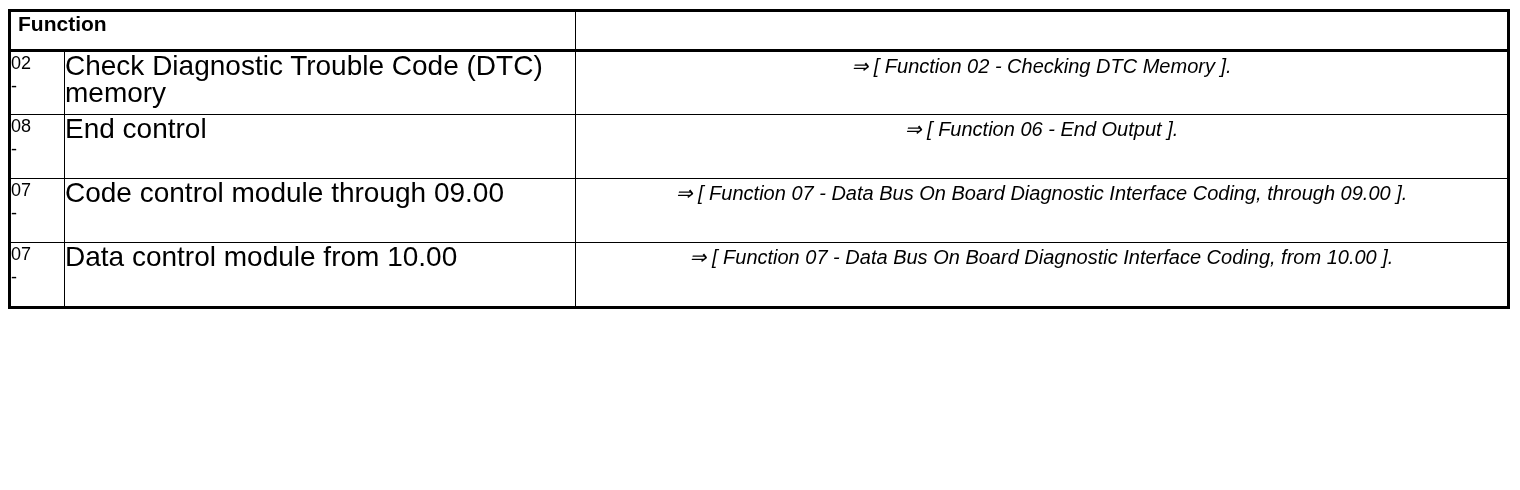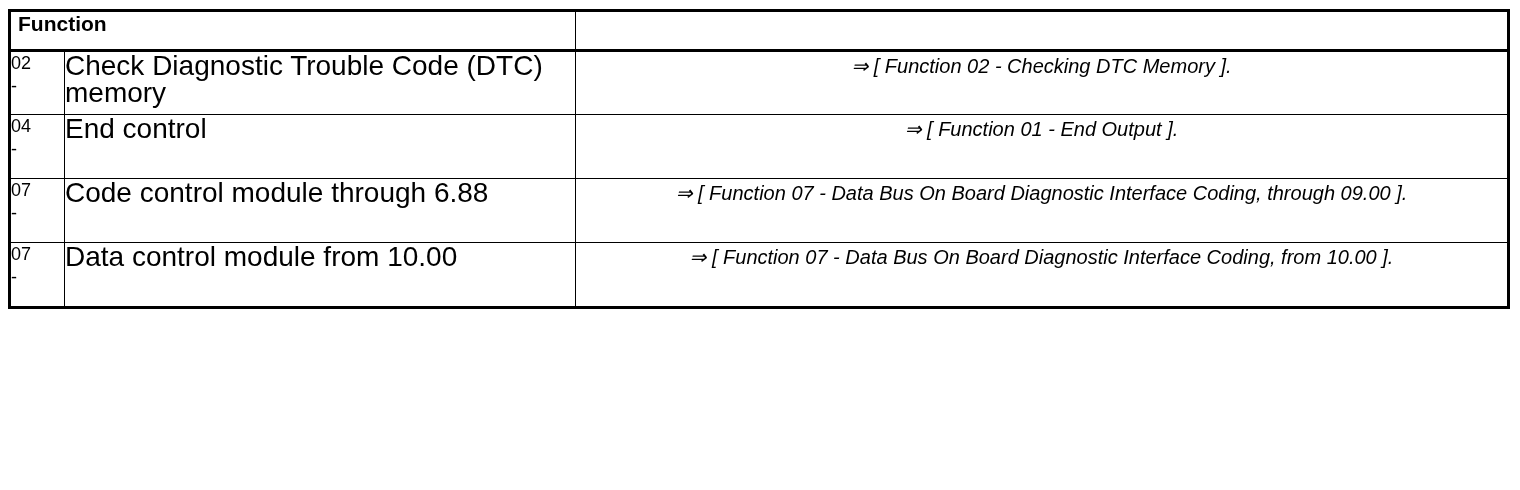--- a/index.html
+++ b/index.html
@@ -125,33 +125,33 @@
           <span class="num">02</span>
           <span class="dash">-</span>
         </td>
         <td class="cell-desc">Check Diagnostic Trouble Code (DTC) memory</td>
         <td class="cell-ref">⇒ [ Function 02 - Checking DTC Memory ].</td>
       </tr>
 
 
       <tr class="r3">
         <td class="cell-code">
-          <span class="num">04</span>
+          <span class="num">08</span>
           <span class="dash">-</span>
         </td>
         <td class="cell-desc">End control</td>
-        <td class="cell-ref">⇒ [ Function 01 - End Output ].</td>
+        <td class="cell-ref">⇒ [ Function 06 - End Output ].</td>
       </tr>
 
       <tr class="r4">
         <td class="cell-code">
           <span class="num">07</span>
           <span class="dash">-</span>
         </td>
-        <td class="cell-desc">Code control module through 6.88</td>
+        <td class="cell-desc">Code control module through 09.00</td>
         <td class="cell-ref">⇒ [ Function 07 - Data Bus On Board Diagnostic Interface Coding, through 09.00 ].</td>
       </tr>
 
       <tr class="r5">
         <td class="cell-code">
           <span class="num">07</span>
           <span class="dash">-</span>
         </td>
         <td class="cell-desc">Data control module from 10.00</td>
         <td class="cell-ref">⇒ [ Function 07 - Data Bus On Board Diagnostic Interface Coding, from 10.00 ].</td>

